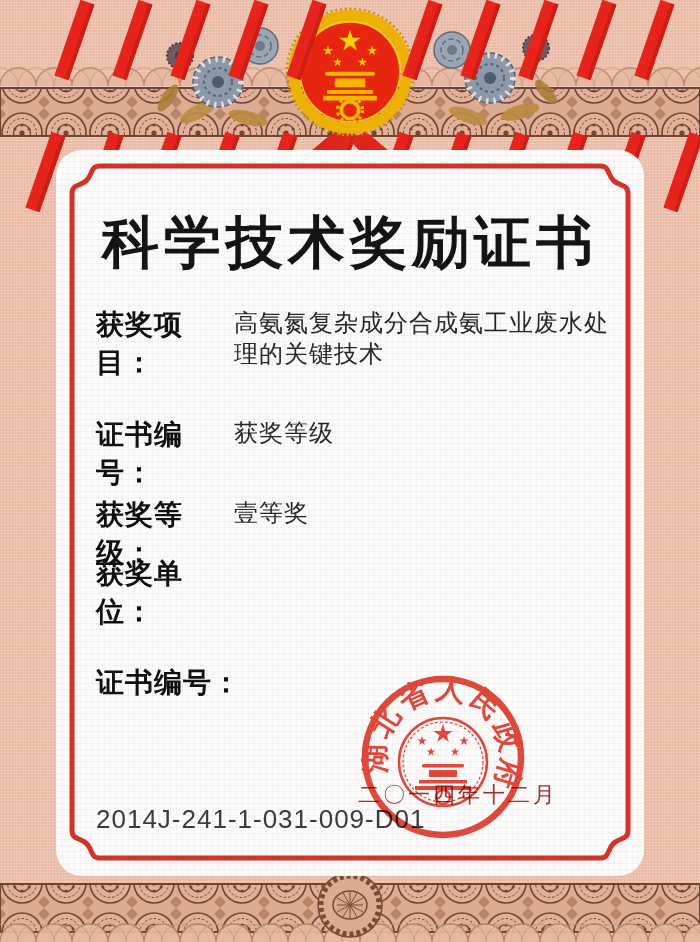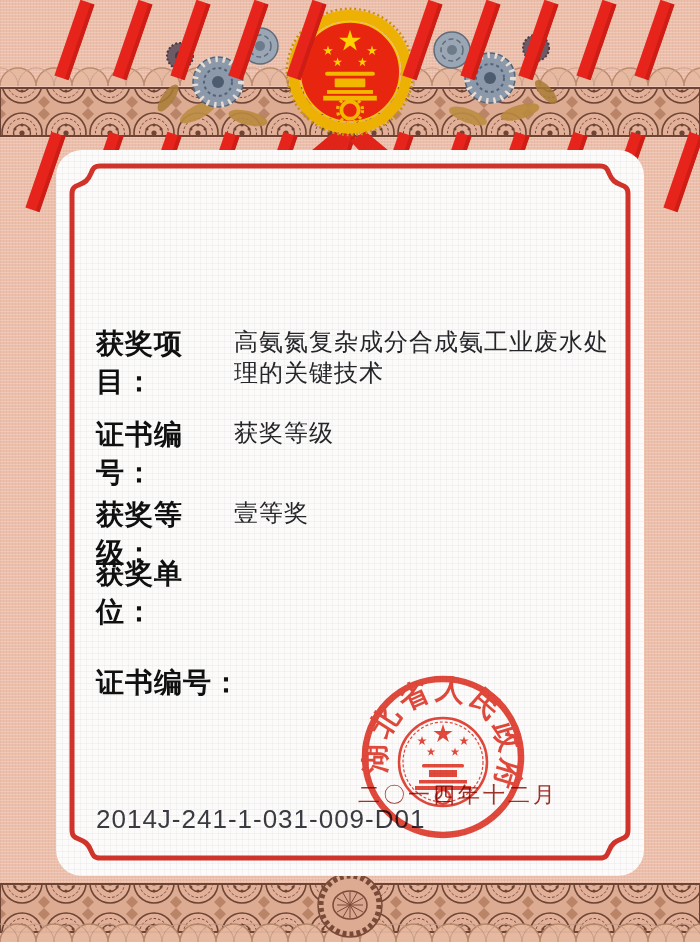--- a/index.html
+++ b/index.html
@@ -36,21 +36,21 @@
   }
   .row{position:absolute; left:96px; width:520px; z-index:6; display:flex; align-items:flex-start;}
   .label{
     flex:0 0 138px; font-size:28px; font-weight:700; color:#101010; letter-spacing:1px;
   }
   .value{
     font-size:24px; color:#26262a; letter-spacing:1px; line-height:31px; padding-top:2px;
   }
   .value-wrap{width:392px; word-break:break-all;}
   .value-number{font-family:"Liberation Sans","DejaVu Sans",sans-serif; font-size:26px; letter-spacing:1px; color:#3a3a40;}
-  .row-project{top:306px;margin-top:19px;}
+  .row-project{top:306px;}
   .row-category{top:416px;}
   .row-grade{top:496px;}
   .row-winner{top:555px;}
   .row-number{top:664px;flex-direction:column;}
   
   .seal{position:absolute; left:358px; top:672px; z-index:7; opacity:.92; mix-blend-mode:multiply;}
   .date{
     position:absolute; left:330px; top:780px; width:256px; z-index:8;
     font-size:22px; letter-spacing:3px; color:#a2322a; text-align:center;
     mix-blend-mode:multiply; font-weight:500;
@@ -169,20 +169,21 @@
   </svg>
 
   <div class="panel"></div>
   <svg class="frame-svg" width="700" height="942">
     <path d="M100,166 H600 C610,166 607,175 614,181 C621,187 628,184 628,194 V830
              C628,840 621,837 614,843 C607,849 610,858 600,858 H100
              C90,858 93,849 86,843 C79,837 72,840 72,830 V194
              C72,184 79,187 86,181 C93,175 90,166 100,166 Z" fill="none" stroke="#d0332a" stroke-width="5"></path>
   </svg>
 
+  <div class="title">科学技术奖励证书</div>
 
   <div class="row row-project">
     <span class="label">获奖项目：</span>
     <span class="value value-wrap">高氨氮复杂成分合成氨工业废水处理的关键技术</span>
   </div>
   <div class="row row-category">
     <span class="label">证书编号：</span>
     <span class="value">获奖等级</span>
   </div>
   <div class="row row-grade">

